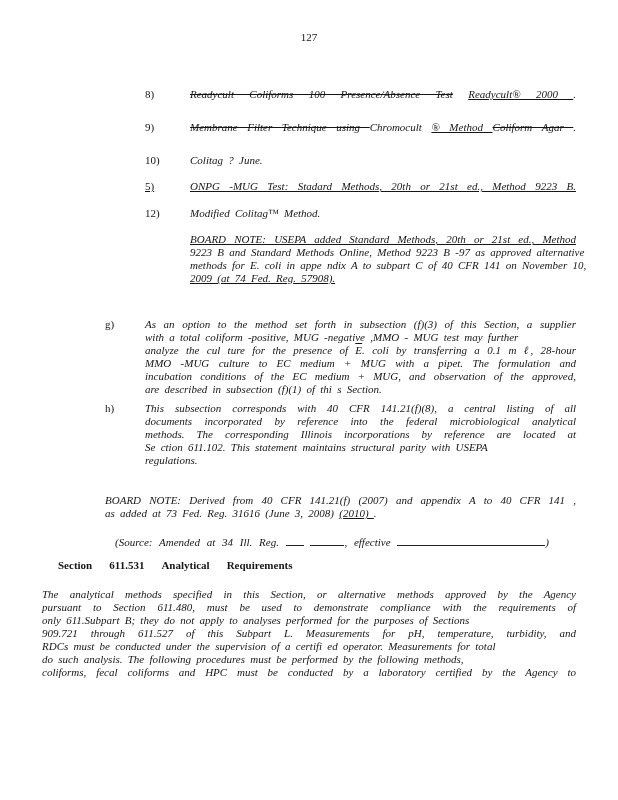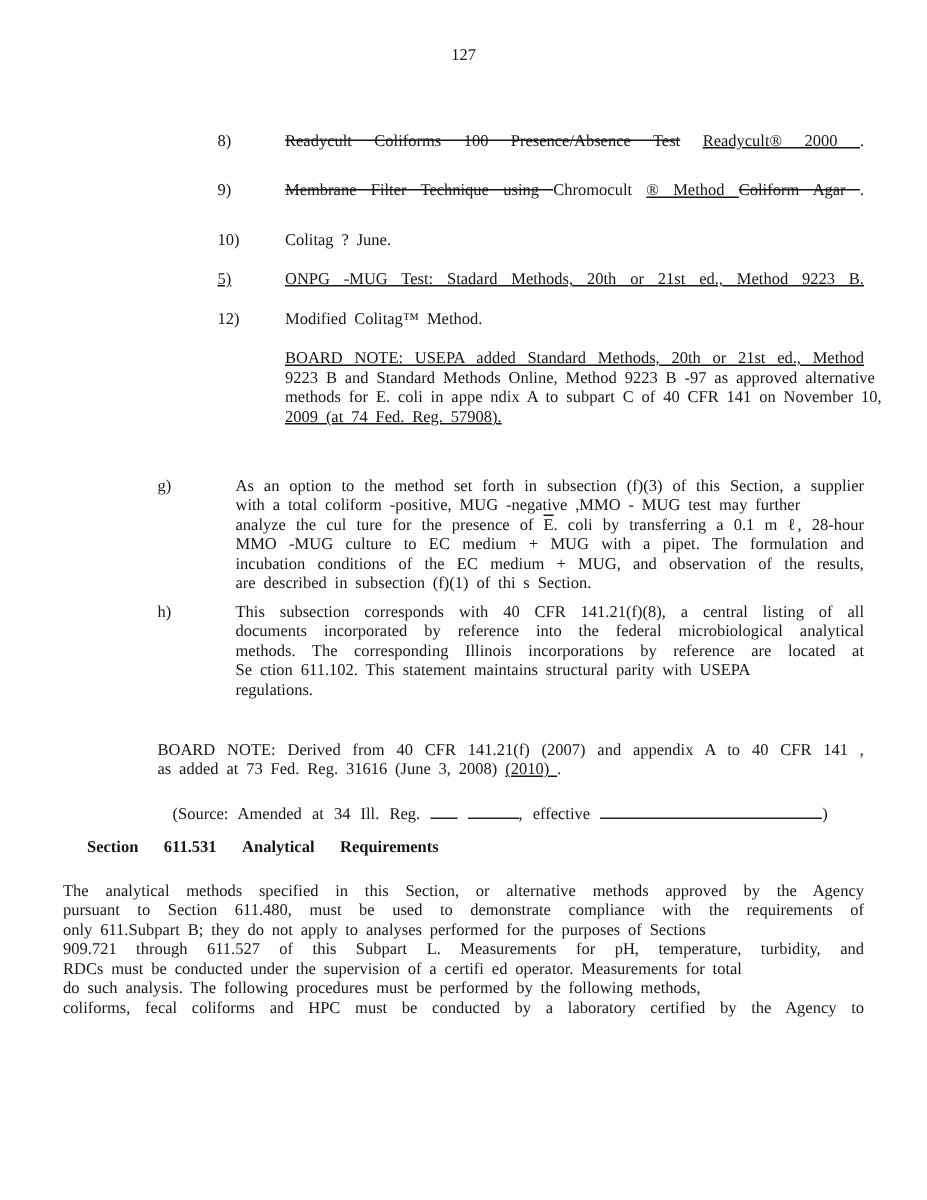--- a/index.html
+++ b/index.html
@@ -2,40 +2,40 @@
 <html><head>
 <meta charset="utf-8">
 <style>
   html,body { margin:0; padding:0; background:#ffffff; }
   .page {
     position:relative; width:618px; height:680px; background:#ffffff;
     color:#161616; font-family:"Liberation Serif", serif;
     font-size:11px; line-height:13px; overflow:hidden;
   }
   .block { position:absolute; }
-  .btext { position:relative; }
+  .btext { position:relative;font-style:italic; }
   .tline { white-space:nowrap; word-spacing:2.5px; }
   .tline.j { text-align:justify; text-align-last:justify; }
   .run {}
   .strike { text-decoration:line-through; }
   .u { text-decoration:underline; }
   .ol { text-decoration:overline; }
   .label { position:absolute; left:0; top:0; }
   .blank { display:inline-block; border-bottom:1px solid #222; height:11px; vertical-align:baseline; }
 
   #page-number { top:31px; left:0; width:100%; text-align:center; }
 
   
   .lvl-items { left:145px; right:42px; }
   .lvl-items .btext { margin-left:45px; }
   
   .lvl-note1 { left:190px; right:42px; }
   
   .lvl-gh { left:105px; right:42px; }
-  .lvl-gh .btext { margin-left:52px; }
+  .lvl-gh .btext { margin-left:40px; }
   .lvl-note2 { left:105px; right:42px; }
   .lvl-source { left:115px; right:42px; }
   .lvl-source .tline { word-spacing:4px; }
 
   #item-8 { top:88px; }
   #item-9 { top:121px; }
   #item-10 { top:154px; }
   #item-11 { top:180px; }
   #item-12 { top:207px; }
   #board-note-1 { top:233px; }
@@ -96,21 +96,21 @@
       </div>
     </div>
 
   <div id="subsection-g" class="block lvl-gh">
       <span class="label">g)</span>
       <div class="btext">
         <div class="tline j"><span class="run">As an option to the method set forth in subsection (f)(3) of this Section, a supplier</span></div>
         <div class="tline"><span class="run">with a total coliform -positive, MUG -negative ,MMO - MUG test may further</span></div>
         <div class="tline j"><span class="run">analyze the cul ture for the presence of </span><span class="run ol">E</span><span class="run">. coli by transferring a 0.1 m ℓ, 28-hour</span></div>
         <div class="tline j"><span class="run">MMO -MUG culture to EC medium + MUG with a pipet. The formulation and</span></div>
-        <div class="tline j"><span class="run">incubation conditions of the EC medium + MUG, and observation of the results,</span></div>
+        <div class="tline j"><span class="run">incubation conditions of the EC medium + MUG, and observation of the approved,</span></div>
         <div class="tline"><span class="run">are described in subsection (f)(1) of thi s Section.</span></div>
       </div>
     </div>
 
   <div id="subsection-h" class="block lvl-gh">
       <span class="label">h)</span>
       <div class="btext">
         <div class="tline j"><span class="run">This subsection corresponds with 40 CFR 141.21(f)(8), a central listing of all</span></div>
         <div class="tline j"><span class="run">documents incorporated by reference into the federal microbiological analytical</span></div>
         <div class="tline j"><span class="run">methods. The corresponding Illinois incorporations by reference are located at</span></div>

